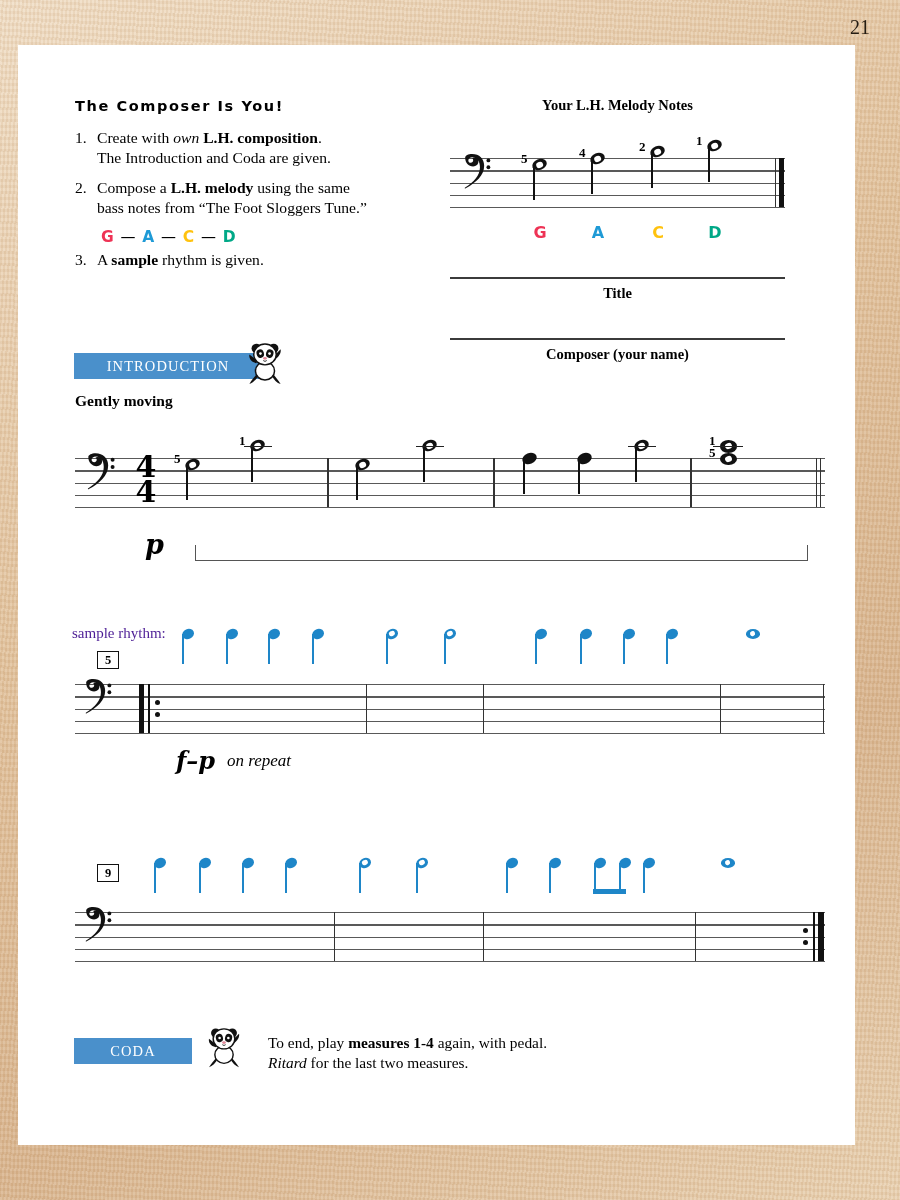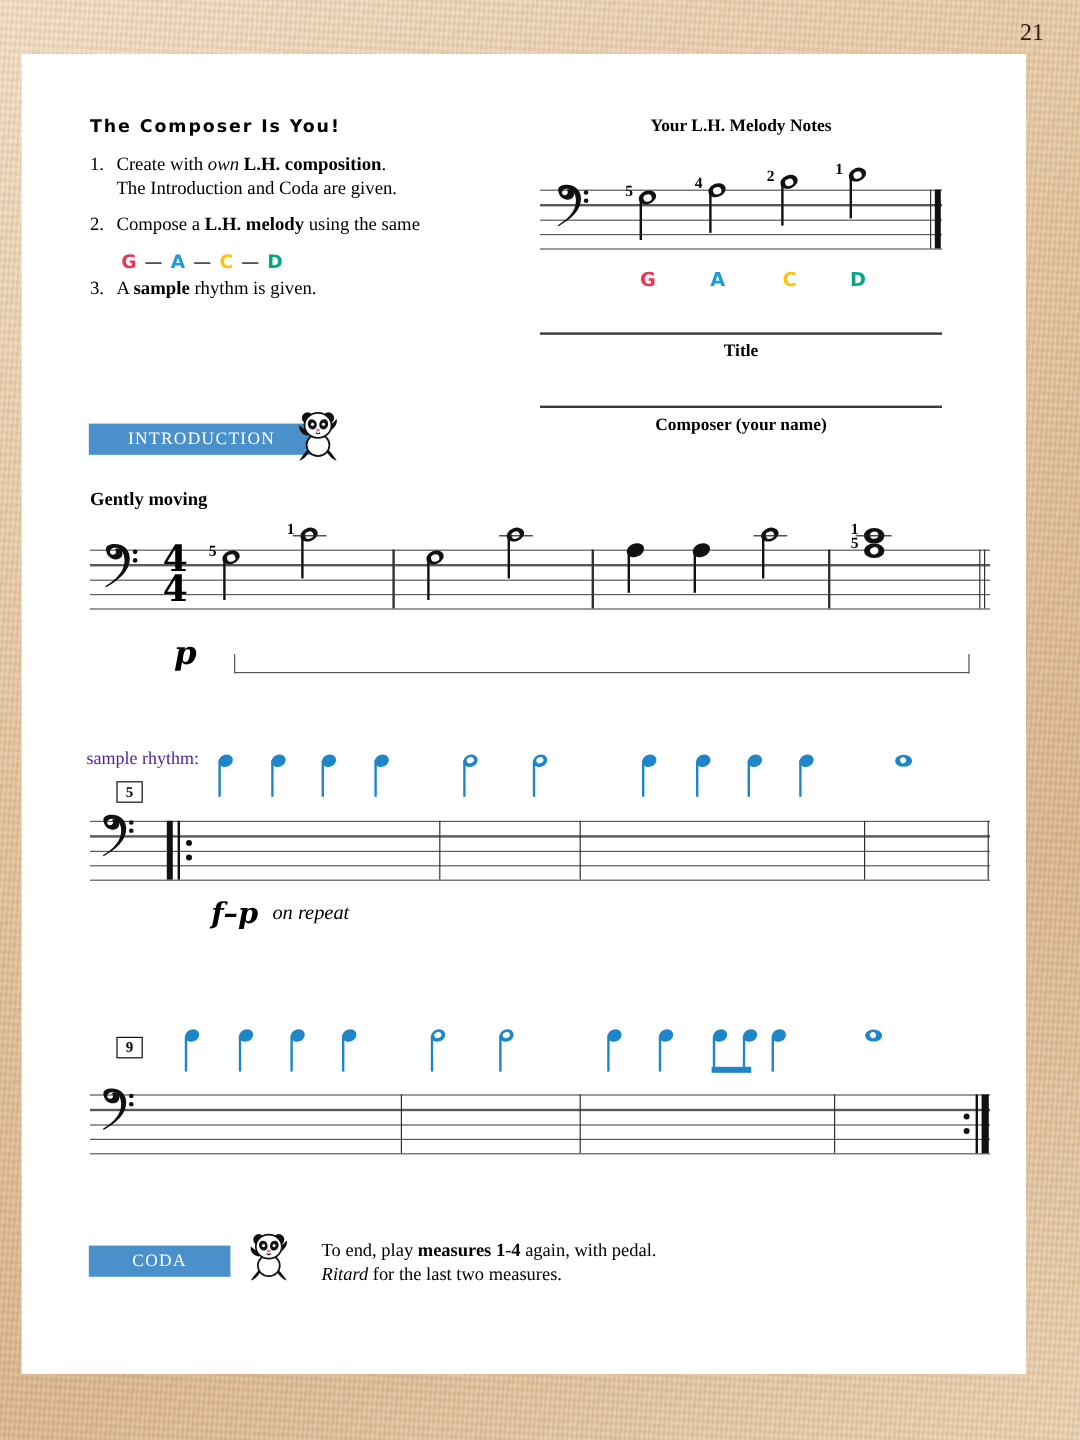--- a/index.html
+++ b/index.html
@@ -238,21 +238,21 @@
 <div id="backdrop"></div>
 
 <div id="page"></div>
 
 <div id="page-number">21</div>
 
 <div class="heading" style="left:75px; top:98px;">The Composer Is You!</div>
 
 <ol class="steps" id="steps-list" style="left:75px; top:128px; width:330px;">
     <li><span class="num">1.</span><span>Create with </span><span class="i">own</span><span> </span><span class="b">L.H. composition</span><span>.</span><br><span>The Introduction and Coda are given.</span></li>
-    <li><span class="num">2.</span><span>Compose a </span><span class="b">L.H. melody</span><span> using the same</span><br></li>
+    <li><span class="num">2.</span><span>Compose a </span><span class="b">L.H. melody</span><span> using the same</span><br><span>bass notes from “The Foot Sloggers Tune.”</span></li>
     <span class="note-chain"><span style="color:#EE3355;">G</span><span class="dash"> — </span><span style="color:#1E9AD6;">A</span><span class="dash"> — </span><span style="color:#FFC20E;">C</span><span class="dash"> — </span><span style="color:#00A887;">D</span></span>
     <li><span class="num">3.</span><span>A </span><span class="b">sample</span><span> rhythm is given.</span></li>
   </ol>
 
 <div class="staff-title" style="left:450px; top:97px; width:335px;">Your L.H. Melody Notes</div>
 
 <div class="staff-wrap" id="melody-staff" style="left:450px; top:140px; width:335px; height:110px;">
     <div class="bar" style="left:0px; top:18px; width:335px; height:1.3px; background:#595959;"></div>
     <div class="bar" style="left:0px; top:30.3px; width:335px; height:1.3px; background:#595959;"></div>
     <div class="bar" style="left:0px; top:42.6px; width:335px; height:1.3px; background:#595959;"></div>
@@ -322,21 +322,21 @@
 
     <ellipse cx="39" cy="36" rx="8.5" ry="10" fill="#111" transform="rotate(-16 39 36)"></ellipse>
     <ellipse cx="61" cy="36" rx="8.5" ry="10" fill="#111" transform="rotate(16 61 36)"></ellipse>
     <circle cx="39.5" cy="36" r="3.1" fill="#fff"></circle>
     <circle cx="60.5" cy="36" r="3.1" fill="#fff"></circle>
 
     <ellipse cx="50" cy="47" rx="4.4" ry="3.2" fill="#E08898"></ellipse>
     <path d="M46 52 Q50 56 54 52" stroke="#111" stroke-width="2" fill="none"></path>
     </svg></div>
 
-<div class="tempo" style="left:75px; top:408px;">Gently moving</div>
+<div class="tempo" style="left:75px; top:392px;">Gently moving</div>
 
 <div class="staff-wrap" id="intro-staff" style="left:75px; top:430px; width:750px; height:120px;">
     <div class="bar" style="left:0px; top:28px; width:750px; height:1.3px; background:#595959;"></div>
     <div class="bar" style="left:0px; top:40.3px; width:750px; height:1.3px; background:#595959;"></div>
     <div class="bar" style="left:0px; top:52.6px; width:750px; height:1.3px; background:#595959;"></div>
     <div class="bar" style="left:0px; top:64.9px; width:750px; height:1.3px; background:#595959;"></div>
     <div class="bar" style="left:0px; top:77.2px; width:750px; height:1.3px; background:#595959;"></div>
     <svg viewBox="0 0 60 70" width="33.12" height="46" style="position:absolute;left:10px;top:19px;">
     <path d="M6 8 C6 4 12 1 19 1 C33 1 42 10 42 23 C42 42 26 55 7 66
              C5.5 67 4.5 65.5 6 64.4 C22 54 34 42 34 26

